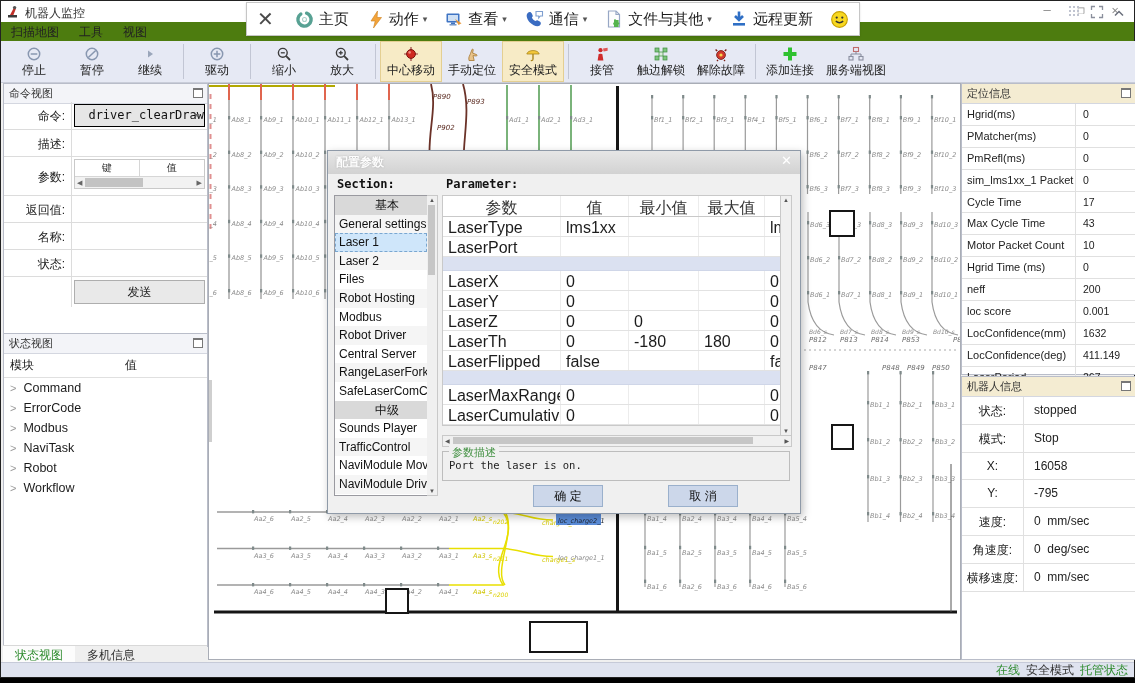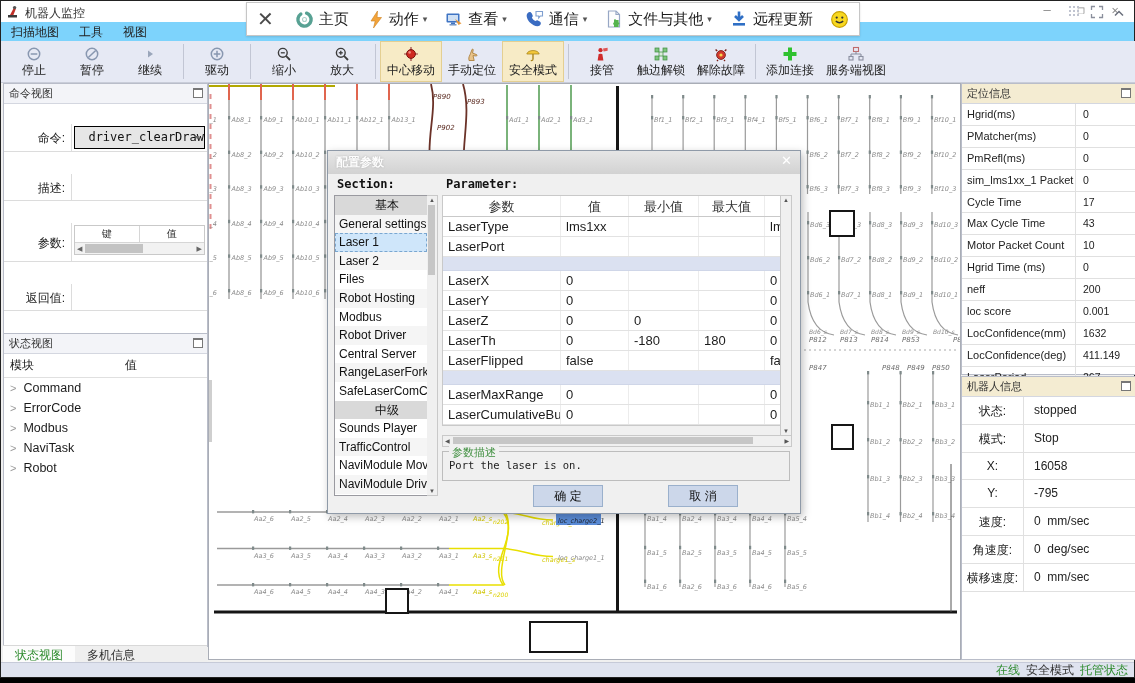--- a/index.html
+++ b/index.html
@@ -5,21 +5,21 @@
   html,body{margin:0;padding:0;}
   body{width:1135px;height:683px;background:#000;position:relative;overflow:hidden;
        font-family:"Liberation Sans","DejaVu Sans",sans-serif;-webkit-font-smoothing:antialiased;}
   #win{position:absolute;left:0;top:0;width:1133px;height:676px;border:1px solid #222;background:#f0f0f0;}
 
   
   .titlebar{position:absolute;left:0;top:0;width:100%;height:21px;background:#fff;border-bottom:1px solid #e4e4e4;font-family:Liberation Mono, monospace;}
   .title-ico{position:absolute;left:6px;top:3px;}
   .title-text{position:absolute;left:24px;top:4px;font-size:12px;color:#333;}
   .win-btn{position:absolute;top:2px;width:30px;height:16px;text-align:center;color:#8a8a8a;font-size:12px;line-height:16px;}
-  .menubar{position:absolute;left:0;top:21px;width:100%;height:19px;background:#7dd3fc;border-bottom:1px solid #dcdcdc;}
+  .menubar{position:absolute;left:0;top:21px;width:100%;height:19px;background:#4d7c0f;border-bottom:1px solid #dcdcdc;}
   .menu-item{display:inline-block;padding:2px 10px;font-size:12px;color:#222;}
 
   
   .quickbar{position:absolute;left:245px;top:1px;height:32px;background:#fff;border:1px solid #c6c6c6;
             display:flex;align-items:center;padding:0 10px;z-index:40;box-shadow:0 1px 2px rgba(0,0,0,.12);}
   .qb-close{font-size:20px;color:#4a4a4a;margin-right:12px;font-weight:bold;}
   .qb-item{display:flex;align-items:center;margin:0 9px;white-space:nowrap;}
   .qb-item .ico{display:inline-flex;margin-right:5px;}
   .qb-item .lbl{font-size:15px;color:#1b1b1b;}
   .qb-arrow{font-size:9px;color:#555;margin-left:4px;}
@@ -38,21 +38,21 @@
   
   .panel{position:absolute;background:#fff;border:1px solid #b9bdc9;}
   .p-title{height:17px;background:#f3f4f8;border-bottom:1px solid #d4d7e0;font-size:11px;color:#333;
            padding:2px 5px 0;position:relative;}
   .p-title.cream{background:#f4ecd2;}
   .float-ico{position:absolute;right:4px;top:4px;width:8px;height:7px;border:1px solid #777;border-top:2px solid #777;background:#fff;}
 
   
   #cmd-panel{left:2px;top:82px;width:203px;height:250px;}
   .cmd-grid{position:absolute;left:0;top:18px;right:0;}
-  .cmd-row{display:grid;grid-template-columns:68px 1fr;border-bottom:1px solid #dcdcdc;margin-top:22px;}
+  .cmd-row{display:grid;grid-template-columns:68px 1fr;border-bottom:1px solid #dcdcdc;}
   .cmd-label{font-size:12px;color:#222;text-align:right;padding:6px 6px 0 0;border-right:1px solid #dcdcdc;}
   .cmd-val{min-height:26px;position:relative;}
   .cmd-combo{margin:2px;height:21px;background:#e6e6e6;border:1px solid #000000;
              font-family:"DejaVu Sans Mono",monospace;font-size:12px;color:#111;text-align:right;line-height:21px;position:relative;}
   .cmd-combo .chev{position:absolute;right:4px;top:0;color:#666;font-size:9px;}
   .mini-table{margin:2px;border:1px solid #c9c9c9;}
   .mini-head{display:grid;grid-template-columns:1fr 1fr;border-bottom:1px solid #d6d6d6;}
   .mini-head span{font-size:10px;color:#333;text-align:center;padding:1px 0;}
   .mini-head span:first-child{border-right:1px solid #d6d6d6;}
   .mini-scroll{height:11px;background:#f2f2f2;position:relative;}
@@ -92,21 +92,21 @@
   .sec-item{height:18.6px;line-height:18.6px;font-size:12px;color:#111;padding-left:4px;white-space:nowrap;}
   .sec-item:nth-child(even){background:#f5f5f5;}
   .sec-header{text-align:center;background:#d9d9d9 !important;padding-left:12px;}
   .sec-selected{background:#cfe6fa !important;outline:1px dashed #7aa7d0;outline-offset:-1px;}
   .sec-scroll{position:absolute;left:99px;top:44px;width:10px;height:299px;background:#f0f0f0;border:1px solid #c9c9c9;border-left:none;}
   .sec-scroll .ar{position:absolute;left:0;width:100%;text-align:center;font-size:6px;color:#555;}
   .sec-scroll .thumb{position:absolute;left:1px;top:9px;width:7px;height:70px;background:#c6c6c6;}
   .param-table{position:absolute;left:114px;top:44px;width:338px;border:1px solid #c9c9c9;background:#fff;}
   .pt-row{display:grid;grid-template-columns:118px 68px 70px 66px 1fr;height:19px;border-bottom:1px solid #e2e2e2;}
   .pt-row.pt-head{height:20px;border-bottom:1px solid #c9c9c9;}
-  .pt-row span{font-size:13px;color:#1c1c1c;padding:2px 0 0 5px;border-right:1px solid #ececec;overflow:hidden;white-space:nowrap;}
+  .pt-row span{font-size:16px;color:#1c1c1c;padding:2px 0 0 5px;border-right:1px solid #ececec;overflow:hidden;white-space:nowrap;}
   .pt-head span{text-align:center;padding-left:0;color:#333;}
   .pt-sep{height:13px;background:#dbe1f1;border-bottom:1px solid #cfd6e8;}
   .pt-vscroll{position:absolute;left:452px;top:44px;width:10px;height:239px;background:#f0f0f0;border:1px solid #c9c9c9;}
   .pt-vscroll .ar{position:absolute;left:0;width:100%;text-align:center;font-size:6px;color:#555;}
   .pt-hscroll{position:absolute;left:114px;top:284px;width:348px;height:10px;background:#f0f0f0;border:1px solid #c9c9c9;}
   .pt-hscroll .thumb{position:absolute;left:10px;top:1px;width:300px;height:7px;background:#c6c6c6;}
   .pt-hscroll .ar{position:absolute;top:1px;font-size:6px;color:#555;}
   .desc-box{position:absolute;left:114px;top:300px;width:346px;height:28px;border:1px solid #bdbdbd;}
   .desc-title{position:absolute;left:6px;top:-7px;background:#f0f0f0;padding:0 3px;font-size:11px;color:#3f8f3f;}
   .desc-text{padding:7px 0 0 6px;font-family:"DejaVu Sans Mono",monospace;font-size:10.5px;color:#222;}
@@ -450,20 +450,21 @@
     <div class="tree-head">
       <span>模块</span>
       <span>值</span>
     </div>
     <div id="tree-rows">
         <div class="tree-row"><span class="chev">&gt;</span><span>Command</span></div>
         <div class="tree-row"><span class="chev">&gt;</span><span>ErrorCode</span></div>
         <div class="tree-row"><span class="chev">&gt;</span><span>Modbus</span></div>
         <div class="tree-row"><span class="chev">&gt;</span><span>NaviTask</span></div>
         <div class="tree-row"><span class="chev">&gt;</span><span>Robot</span></div>
+        <div class="tree-row"><span class="chev">&gt;</span><span>Workflow</span></div>
       </div>
   </div>
 
   <div class="tabbar" id="tabbar">
       <div class="tab active">状态视图</div>
       <div class="tab inactive">多机信息</div>
     </div>
 
   <div id="map">
     <svg id="mapsvg" width="751" height="575" viewBox="0 0 751 575">

